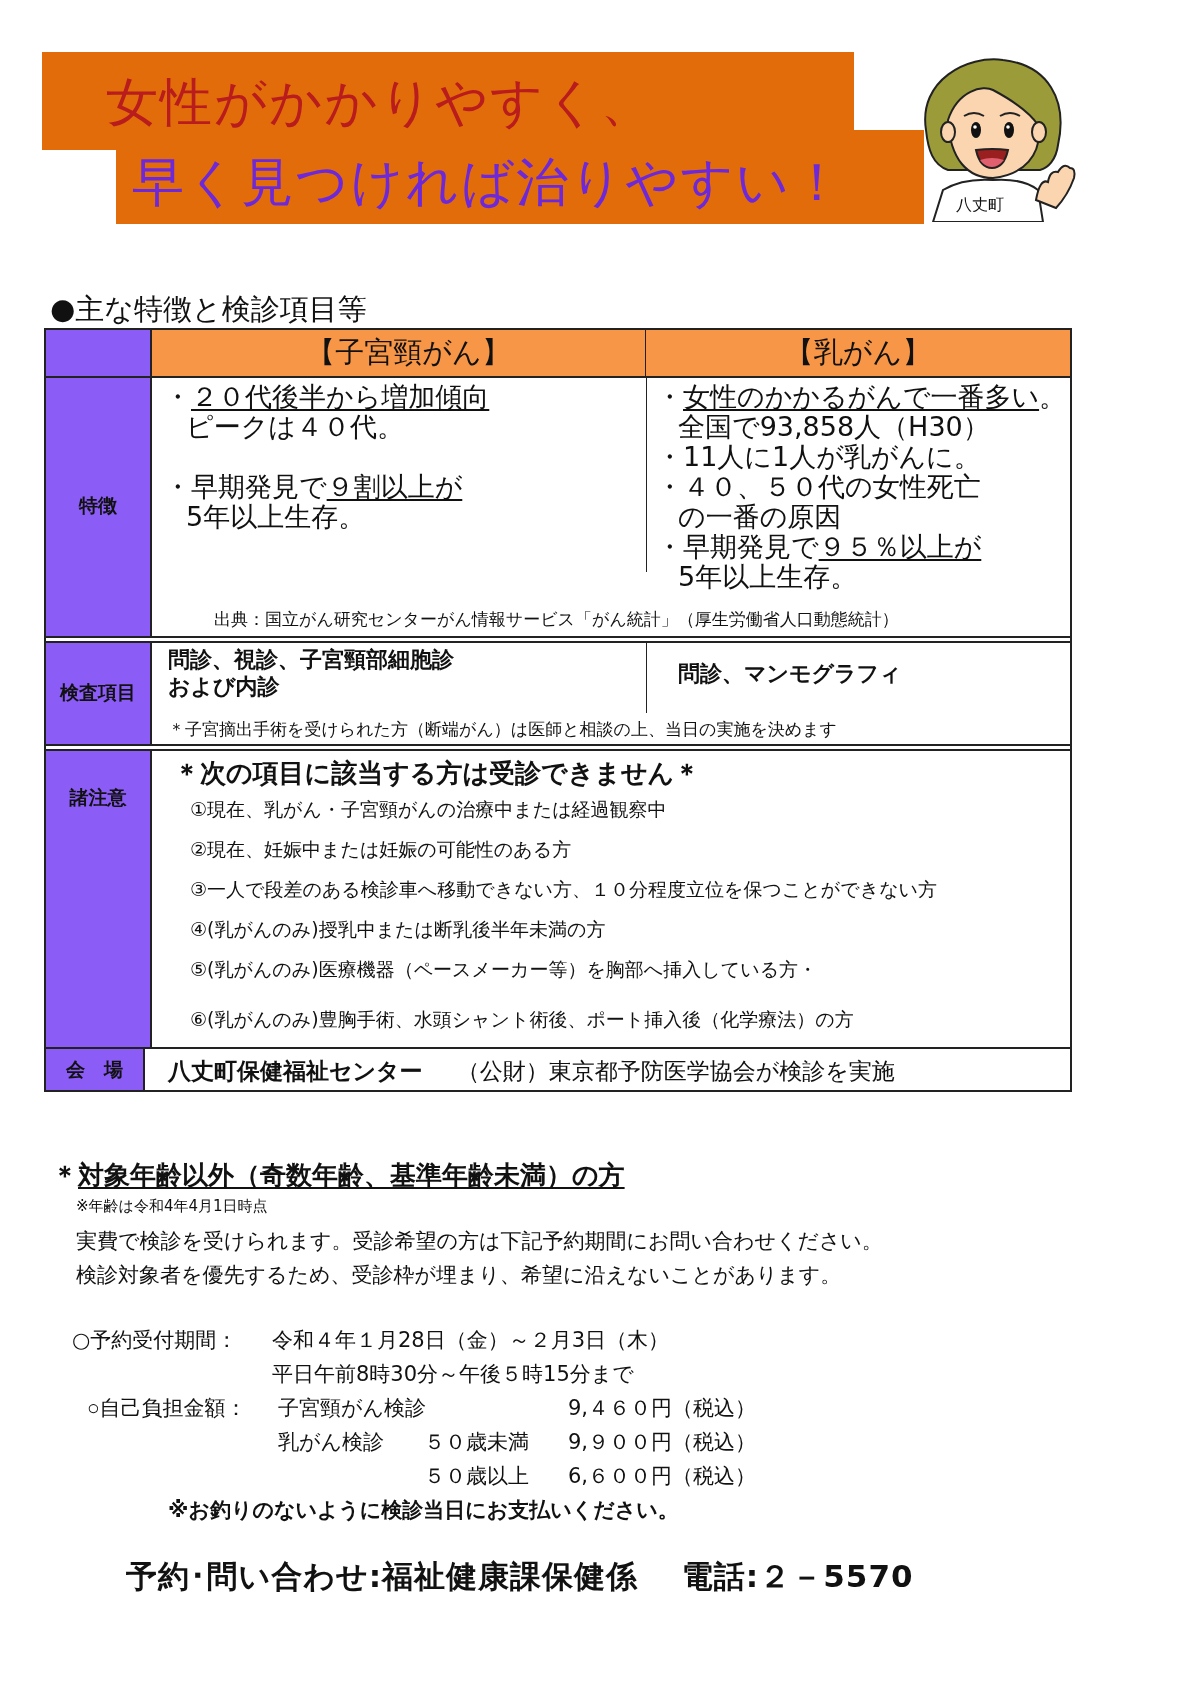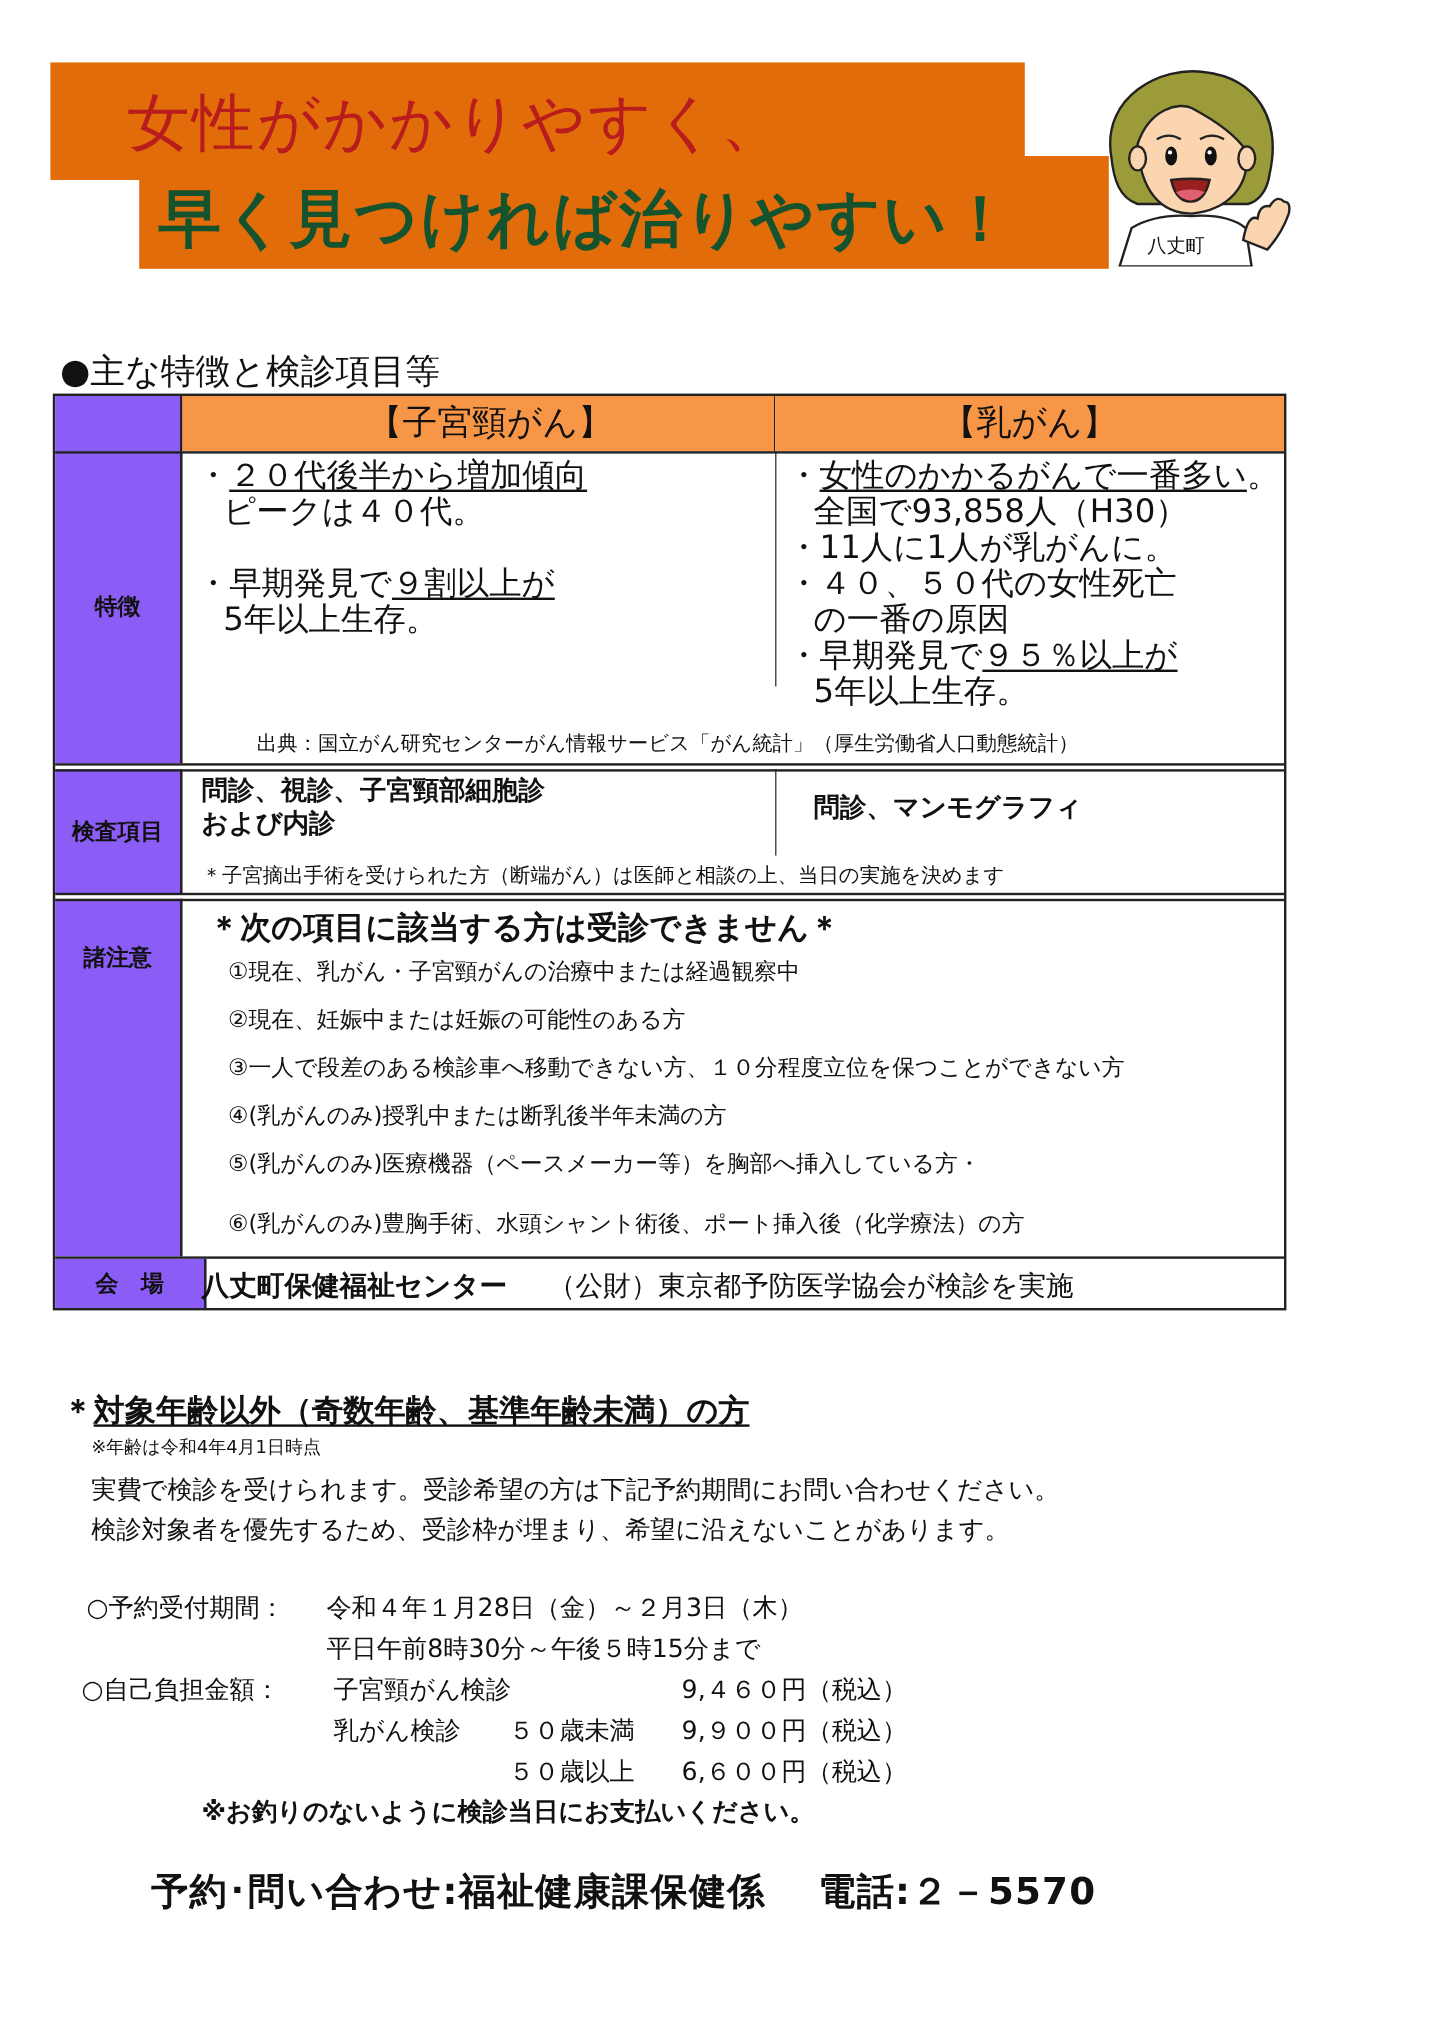--- a/index.html
+++ b/index.html
@@ -6,21 +6,21 @@
   body {
     width: 1198px; height: 1695px; position: relative; overflow: hidden;
     font-family: "DejaVu Sans", "Liberation Sans", sans-serif; color: #111;
   }
   .abs { position: absolute; }
 
   
   .banner1 { left: 42px; top: 52px; width: 812px; height: 98px; background: #E36C0A; }
   .banner2 { left: 116px; top: 130px; width: 808px; height: 94px; background: #E36C0A; }
   .title1 { left: 106px; top: 68px; font-size: 52px; color: #b91c1c; letter-spacing: 2px; white-space: nowrap; }
-  .title2 { left: 132px; top: 148px; font-size: 52px; color: #14532d; letter-spacing: 2px; white-space: nowrap; font-weight: bold; }
+  .title2 { left: 132px; top: 148px; font-size: 52px; color: #6d28d9; letter-spacing: 2px; white-space: nowrap; }
 
   .mascot { left: 908px; top: 50px; width: 170px; height: 172px; }
 
   .section-heading { left: 50px; top: 290px; font-size: 29px; white-space: nowrap; }
 
   
   .tbl { left: 44px; top: 328px; width: 1028px; height: 764px; border: 2px solid #222; box-sizing: border-box; }
   .cell-label { position: absolute; background: #8b5cf6; box-sizing: border-box; border-right: 2px solid #222;
     display: flex; align-items: center; justify-content: center; font-weight: bold; font-size: 19px; }
   .hline { position: absolute; left: 0; right: 0; height: 0; border-top: 2px solid #222; }
@@ -83,21 +83,21 @@
 </div>
 
 <div class="abs section-heading">●主な特徴と検診項目等</div>
 
 <div class="abs tbl">
 
   <div class="cell-label" style="left:0;top:0;width:106px;height:46px;"></div>
   <div class="cell-label" style="left:0;top:46px;width:106px;height:260px;">特徴</div>
   <div class="cell-label" style="left:0;top:311px;width:106px;height:104px;">検査項目</div>
   <div class="cell-label" style="left:0;top:419px;width:106px;height:298px;align-items:flex-start;padding-top:36px;">諸注意</div>
-  <div class="cell-label" style="left:0;top:719px;width:126px;height:41px;">会　場</div>
+  <div class="cell-label" style="left:0;top:719px;width:99px;height:41px;">会　場</div>
 
   <div class="hdr" style="left:106px;top:0;width:494px;height:46px;border-right:1.5px solid #222;padding-left:20px;">【子宮頸がん】</div>
   <div class="hdr" style="left:600px;top:0;width:424px;height:46px;">【乳がん】</div>
 
   <div class="hline" style="top:46px;"></div>
   <div class="dline" style="top:306px;"></div>
   <div class="dline" style="top:414px;"></div>
   <div class="hline" style="top:717px;"></div>
 
   <div class="vline" style="left:600px;top:46px;height:196px;"></div>
@@ -152,21 +152,21 @@
   <span>＊</span><span class="u">対象年齢以外（奇数年齢、基準年齢未満）の方</span>
 </div>
 <div class="abs small" style="left:76px;top:1197px;white-space:nowrap;">※年齢は令和4年4月1日時点</div>
 <div class="abs body-line" style="left:76px;top:1227px;white-space:nowrap;">実費で検診を受けられます。受診希望の方は下記予約期間にお問い合わせください。</div>
 <div class="abs body-line" style="left:76px;top:1261px;white-space:nowrap;">検診対象者を優先するため、受診枠が埋まり、希望に沿えないことがあります。</div>
 
 <div class="abs body-line" style="left:72px;top:1326px;white-space:nowrap;">○予約受付期間：</div>
 <div class="abs body-line" style="left:272px;top:1326px;white-space:nowrap;">令和４年１月28日（金）～２月3日（木）</div>
 <div class="abs body-line" style="left:272px;top:1360px;white-space:nowrap;">平日午前8時30分～午後５時15分まで</div>
 
-<div class="abs body-line" style="left:68px;top:1394px;white-space:nowrap;">○自己負担金額：</div>
+<div class="abs body-line" style="left:87px;top:1394px;white-space:nowrap;font-family:Liberation Mono, monospace;">○自己負担金額：</div>
 <div class="abs body-line" style="left:278px;top:1394px;white-space:nowrap;">子宮頸がん検診</div>
 <div class="abs body-line" style="left:568px;top:1394px;white-space:nowrap;">9,４６０円（税込）</div>
 
 <div class="abs body-line" style="left:278px;top:1428px;white-space:nowrap;">乳がん検診</div>
 <div class="abs body-line" style="left:424px;top:1428px;white-space:nowrap;">５０歳未満</div>
 <div class="abs body-line" style="left:568px;top:1428px;white-space:nowrap;">9,９００円（税込）</div>
 
 <div class="abs body-line" style="left:424px;top:1462px;white-space:nowrap;">５０歳以上</div>
 <div class="abs body-line" style="left:568px;top:1462px;white-space:nowrap;">6,６００円（税込）</div>
 

